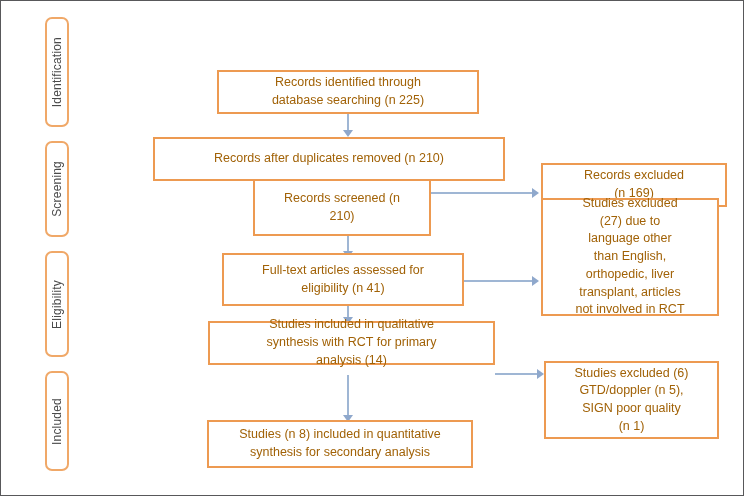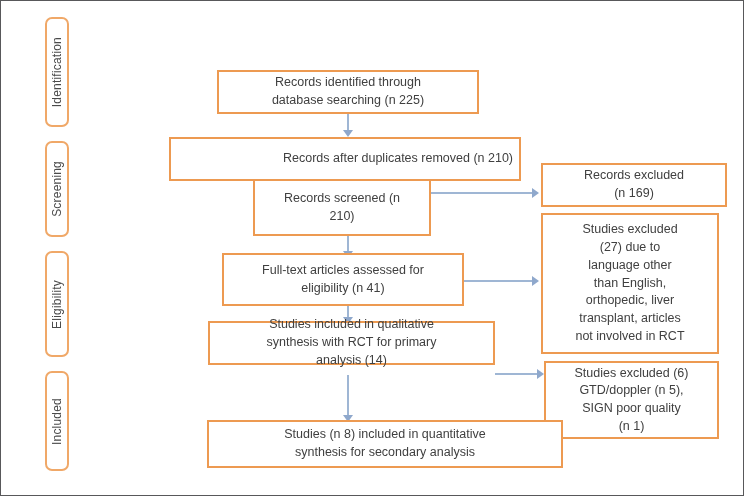--- a/index.html
+++ b/index.html
@@ -18,21 +18,21 @@
     box-sizing: border-box;
     border: 1px solid #58585a;
     overflow: hidden;
   }
   
   .box {
     position: absolute;
     box-sizing: border-box;
     background: #ffffff;
     border: 2px solid #ED9A51;
-    color: #404040;
+    color: #a16207;
     font-size: 12.5px;
     line-height: 1.42;
     text-align: center;
     display: flex;
     align-items: center;
     justify-content: center;
     padding: 20px 6px;
     white-space: pre-line;
   }
   
@@ -121,35 +121,35 @@
   <div class="arrowhead right" style="left:536px; top:368px;"></div>
 
   <div class="conn v" style="left:346px; top:374px; height:44px;"></div>
   <div class="arrowhead down" style="left:342px; top:414px;"></div>
 
   <div class="box" style="left:216px; top:69px; width:262px; height:44px;">
     <span>Records identified through
 database searching (n 225)</span>
   </div>
 
-  <div class="box" style="left:168px; top:136px; width:352px; height:29px;justify-content:flex-end;">
+  <div class="box" style="left:152px; top:136px; width:352px; height:29px;">
     <span>Records after duplicates removed (n 210)</span>
   </div>
 
   <div class="box" style="left:252px; top:178px; width:178px; height:57px;">
     <span>Records screened (n
 210)</span>
   </div>
 
   <div class="box" style="left:540px; top:162px; width:186px; height:44px;">
     <span>Records excluded
 (n 169)</span>
   </div>
 
-  <div class="box" style="left:540px; top:212px; width:178px; height:141px;">
+  <div class="box" style="left:540px; top:197px; width:178px; height:118px;">
     <span>Studies excluded
 (27) due to
 language other
 than English,
 orthopedic, liver
 transplant, articles
 not involved in RCT</span>
   </div>
 
   <div class="box" style="left:221px; top:252px; width:242px; height:53px;">
@@ -163,18 +163,18 @@
 analysis (14)</span>
   </div>
 
   <div class="box" style="left:543px; top:360px; width:175px; height:78px;">
     <span>Studies excluded (6)
 GTD/doppler (n 5),
 SIGN poor quality
 (n 1)</span>
   </div>
 
-  <div class="box" style="left:206px; top:419px; width:356px; height:48px;">
+  <div class="box" style="left:206px; top:419px; width:266px; height:48px;">
     <span>Studies (n 8) included in quantitative
 synthesis for secondary analysis</span>
   </div>
 
 </div>
 
 </body></html>

